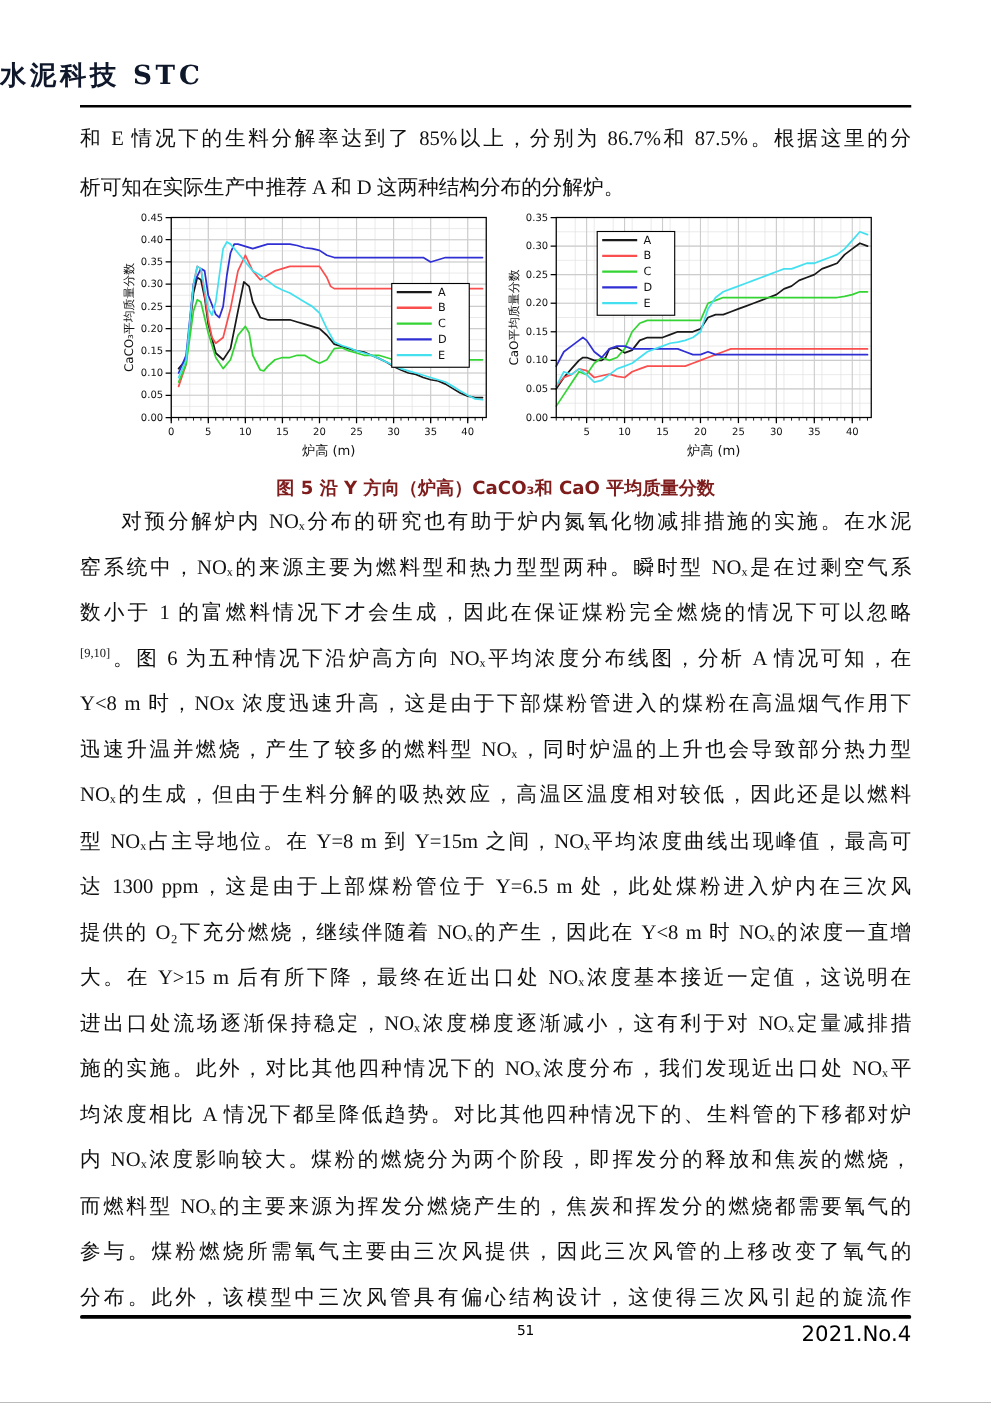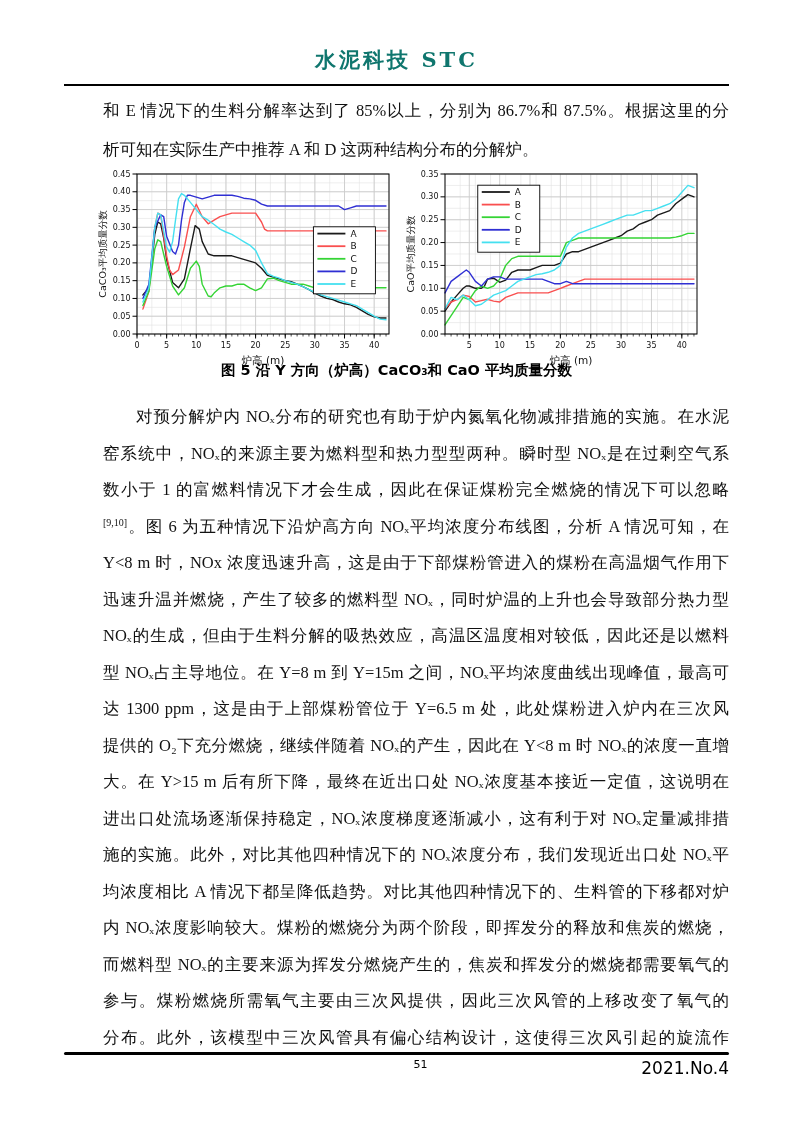--- a/index.html
+++ b/index.html
@@ -1,38 +1,38 @@
 <!DOCTYPE html>
 <html><head>
 <meta charset="utf-8">
 <style>
   html,body{margin:0;padding:0;background:#888;}
   .page{
     position:relative;width:793px;height:1122px;margin:0 auto;background:#ffffff;
     font-family:"Liberation Serif","DejaVu Serif",serif;color:#111;overflow:hidden;
   }
   .header-title{
-    position:absolute;top:46px;left:0;width:100%;text-align:center;
+    position:absolute;top:46px;left:0;width:100%;
     font-family:"DejaVu Serif","Liberation Serif",serif;
-    font-size:21px;font-weight:700;letter-spacing:3px;color:#0f766e;
+    font-size:21px;font-weight:700;letter-spacing:3px;color:#0f172a;
   }
   .header-rule{position:absolute;top:84px;left:64px;width:665px;height:2px;background:#000;}
   .intro-block{position:absolute;top:92px;left:64px;width:665px;font-size:16.5px;line-height:38.5px;}
-  .text-line{white-space:nowrap;margin-left:39px;}
+  .text-line{white-space:nowrap;}
   .text-line.wrapable{white-space:normal;}
   .text-line.just{text-align:justify;text-align-last:justify;white-space:normal;}
   .text-line.indent{padding-left:33px;}
   sup{font-size:10px;line-height:0;}
   .charts-row{position:absolute;top:166px;left:95px;width:610px;display:flex;gap:8px;}
   .chart-box{width:300px;height:206px;}
   .chart-box svg{display:block;font-family:"DejaVu Sans","Liberation Sans",sans-serif;}
   .figure-caption{
-    position:absolute;top:361px;left:0;width:100%;text-align:center;
+    position:absolute;top:381px;left:0;width:100%;text-align:center;
     font-family:"DejaVu Sans","Liberation Sans",sans-serif;
-    font-size:14.5px;font-weight:700;color:#000000;
+    font-size:14.5px;font-weight:700;color:#7f1d1d;
   }
   .body-block{position:absolute;top:399px;left:64px;width:665px;font-size:16.5px;line-height:36.5px;}
   .footer-rule{position:absolute;top:1052px;left:64px;width:665px;height:2.5px;background:#000;border-radius:2px;}
   .footer-page{
     position:absolute;top:1058px;left:0;width:100%;text-align:center;
     font-family:"DejaVu Sans","Liberation Sans",sans-serif;font-size:11px;color:#000;margin-left:24px;
   }
   .footer-issue{
     position:absolute;top:1058px;right:64px;
     font-family:"DejaVu Sans","Liberation Sans",sans-serif;font-size:17px;color:#000;

